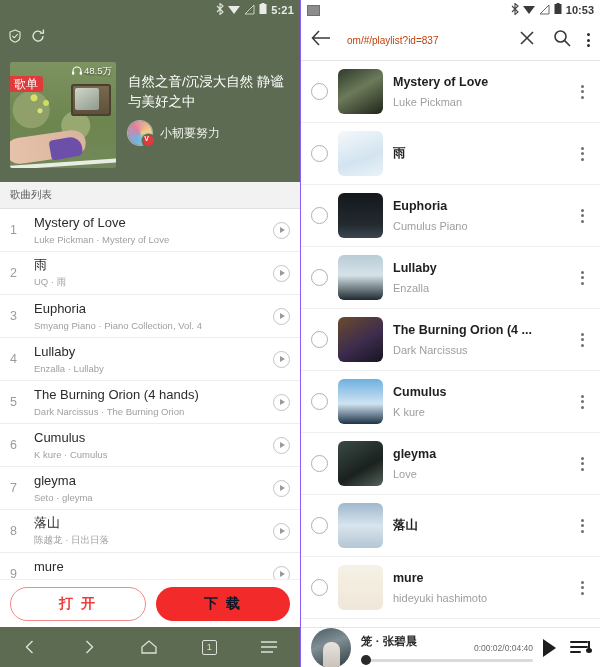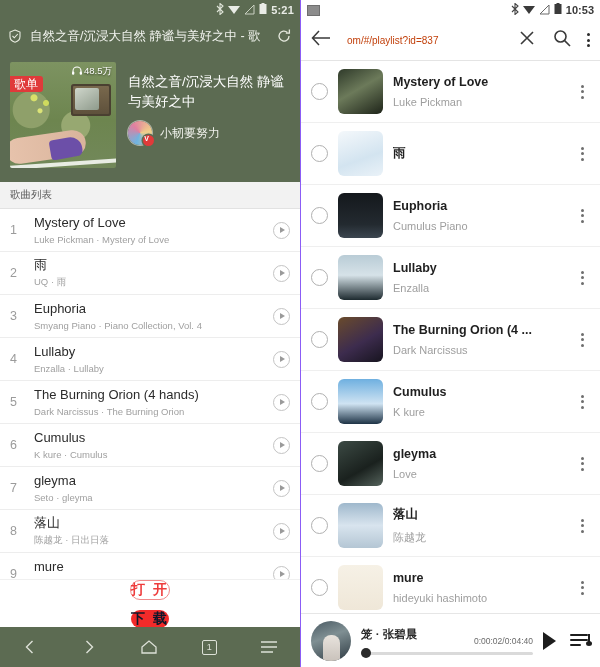--- a/index.html
+++ b/index.html
@@ -124,21 +124,20 @@
   .l-play::after {
     content: ""; width: 0; height: 0; border-left: 5px solid #9a9a9a;
     border-top: 3.5px solid transparent; border-bottom: 3.5px solid transparent;
     margin-left: 1.5px;
   }
 
   .l-actions {
     position: absolute; left: 0; right: 0; bottom: 40px; height: 48px;
     background: #fff; display: flex; align-items: center; gap: 10px; padding: 0 10px;
     border-top: 1px solid #f0f0f0;
-    flex-direction: column;
   }
   .btn-open {
     flex: 1; height: 34px; border-radius: 18px; border: 1px solid #f08a8a;
     background: #fff; color: #ee3b3b; font-size: 14px; font-weight: bold;
     display: flex; align-items: center; justify-content: center; letter-spacing: 2px;
   }
   .btn-dl {
     flex: 1; height: 34px; border-radius: 18px; border: none;
     background: #f22a2a; color: #0f172a; font-size: 14px; font-weight: bold;
     display: flex; align-items: center; justify-content: center; letter-spacing: 2px;
@@ -184,21 +183,21 @@
     flex: 0 0 auto;
   }
   .r-thumb { width: 45px; height: 45px; border-radius: 6px; flex: 0 0 auto; overflow: hidden; position: relative; }
   .r-meta { flex: 1; min-width: 0; }
   .r-title2 { font-size: 12.5px; color: #1f1f1f; font-weight: bold; white-space: nowrap; overflow: hidden; text-overflow: ellipsis; }
   .r-artist { font-size: 11px; color: #9e9e9e; margin-top: 7px; white-space: nowrap; overflow: hidden; text-overflow: ellipsis; }
   .r-kebab { width: 16px; flex: 0 0 auto; display: flex; flex-direction: column; align-items: center; gap: 2.5px; }
   .r-kebab i { width: 3px; height: 3px; border-radius: 50%; background: #6e6e6e; display: block; }
 
   .r-player {
-    position: absolute; left: 0; right: 0; bottom: 0; height: 54px; background: #fff;
+    position: absolute; left: 0; right: 0; bottom: 0; height: 40px; background: #fff;
     border-top: 1px solid #e6e6e6; display: flex; align-items: center; gap: 10px;
     padding: 0 10px;
   }
   .r-pcover {
     width: 40px; height: 40px; border-radius: 50%; flex: 0 0 auto; position: relative;
     overflow: hidden;
     background: linear-gradient(160deg,#4a5a63 0%, #7f8f93 40%, #2e3a42 100%);
   }
   .r-pcover::after {
     content: ""; position: absolute; left: 12px; bottom: 0; width: 17px; height: 26px;
@@ -253,21 +252,20 @@
       <span class="l-time">5:21</span>
     </div>
 
     <div class="l-titlebar">
       <span class="l-shield">
         <svg width="14" height="14" viewBox="0 0 14 14">
             <path d="M7 1l5 2v4.5C12 10.5 9.5 12.5 7 13.2 4.5 12.5 2 10.5 2 7.5V3z" fill="none" stroke="#e6eade" stroke-width="1.1"></path>
             <path d="M4.5 7l1.8 1.8L9.8 5" fill="none" stroke="#e6eade" stroke-width="1.1"></path>
           </svg>
       </span>
-      <span class="l-title">自然之音/沉浸大自然 静谧与美好之中 - 歌</span>
       <span class="l-refresh">
         <svg width="16" height="16" viewBox="0 0 16 16">
             <path d="M13 8a5 5 0 1 1-1.6-3.6" fill="none" stroke="#e6eade" stroke-width="1.3"></path>
             <path d="M13.4 1.6v3.6h-3.6" fill="none" stroke="#e6eade" stroke-width="1.3"></path>
           </svg>
       </span>
     </div>
 
     <div class="l-hero">
       <div class="l-cover">
@@ -551,21 +549,20 @@
             <i></i>
             <i></i>
             <i></i>
           </span>
       </div>
       <div class="r-row">
         <span class="r-radio"></span>
         <span class="r-thumb" style="background:linear-gradient(180deg,#9fb8cc 0%,#d8e4ee 50%,#b4c6d4 100%)"></span>
         <span class="r-meta">
           <span class="r-title2" style="display:block">落山</span>
-          <span class="r-artist" style="display:block">陈越龙</span>
         </span>
         <span class="r-kebab">
             <i></i>
             <i></i>
             <i></i>
           </span>
       </div>
       <div class="r-row">
         <span class="r-radio"></span>
         <span class="r-thumb" style="background:linear-gradient(180deg,#f6f1e6 0%,#efe7d8 100%)"></span>

